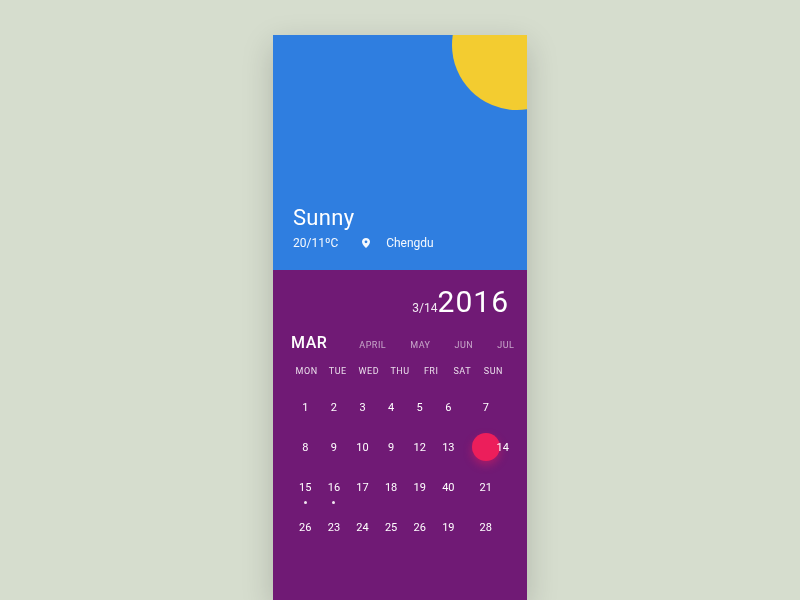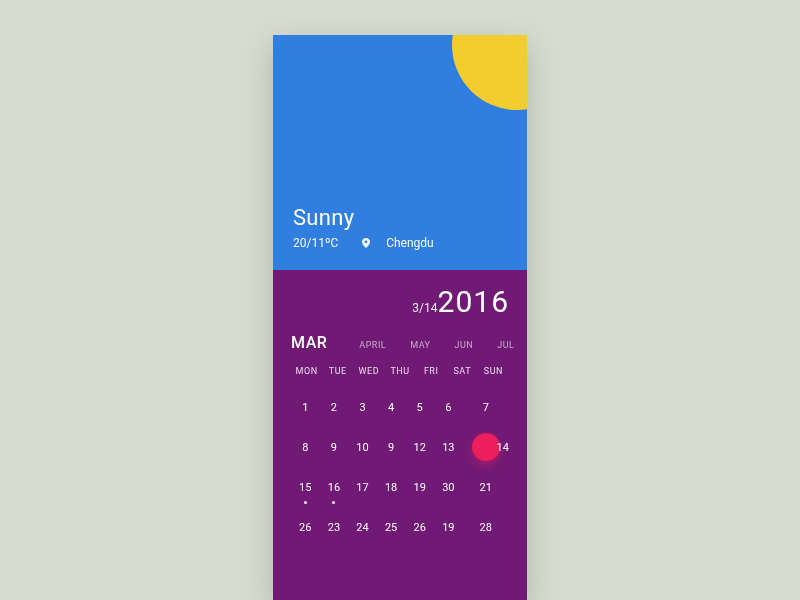--- a/index.html
+++ b/index.html
@@ -227,21 +227,21 @@
         <div class="cell">
           <span>17</span>
         </div>
         <div class="cell">
           <span>18</span>
         </div>
         <div class="cell">
           <span>19</span>
         </div>
         <div class="cell">
-          <span>30</span>
+          <span>40</span>
         </div>
         <div class="cell">
           <span>21</span>
         </div>
         <div class="cell">
           <span>26</span>
         </div>
         <div class="cell">
           <span>23</span>
         </div>

